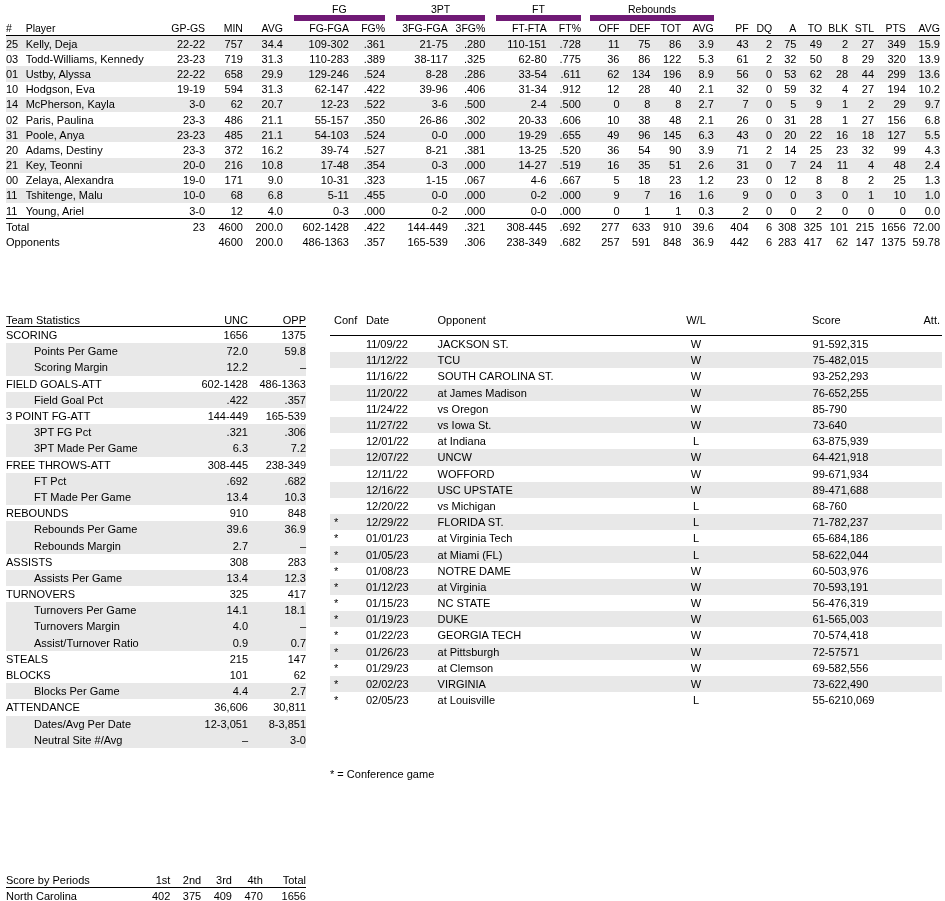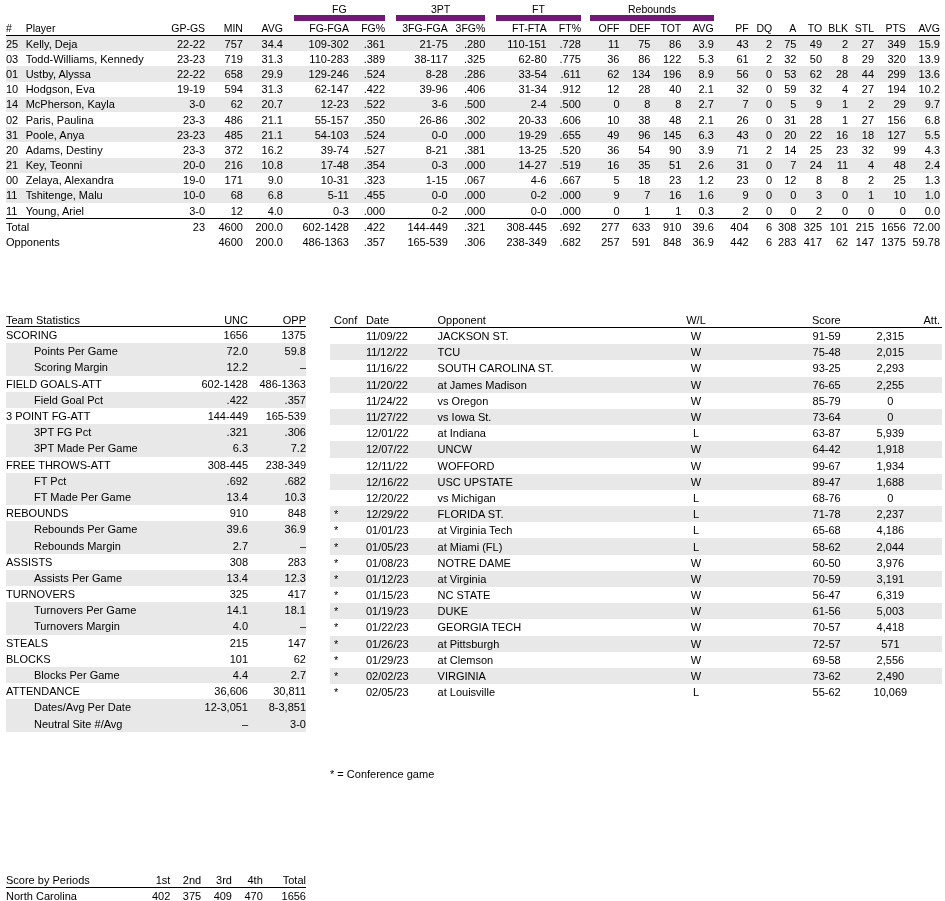--- a/index.html
+++ b/index.html
@@ -131,34 +131,34 @@
   
   #schedule {
     position: absolute;
     left: 330px;
     top: 314px;
     width: 612px;
   }
   #schedule .hdr td {
     font-size: 11px;
     border-bottom: 1.2px solid #000;
-    padding-bottom: 1px;
+    padding-bottom: 9px;
     margin-top: 25px;
   }
   #schedule tbody td {
     font-size: 11px;
     padding: 2.1px 0;
   }
   #schedule tbody tr.alt td { background: #e8e8e8; }
   #schedule td.conf { width: 32px; text-align: left; padding-left: 4px; }
   #schedule td.date { width: 72px; text-align: left; }
   #schedule td.opp  { width: 224px; text-align: left; }
   #schedule td.wl   { width: 72px; text-align: center; }
   #schedule td.score{ width: 110px; text-align: right; }
-  #schedule td.att  { width: 100px; text-align: center; padding-right: 2px; }
+  #schedule td.att  { width: 100px; text-align: left; padding-right: 2px; }
   #schedule .hdr td.conf, #schedule .hdr td.date, #schedule .hdr td.opp { text-align: left; }
   #schedule .hdr td.wl { text-align: center; }
   #schedule .hdr td.score, #schedule .hdr td.att { text-align: right; }
   #conf-note {
     position: absolute;
     left: 330px;
     top: 768px;
     font-size: 11px;
   }
 
@@ -800,20 +800,25 @@
     <tr class="alt">
         <td class="l indent">Turnovers Per Game</td>
         <td>14.1</td>
         <td>18.1</td>
       </tr>
     <tr class="alt">
         <td class="l indent">Turnovers Margin</td>
         <td>4.0</td>
         <td>–</td>
       </tr>
+    <tr class="alt">
+        <td class="l indent">Assist/Turnover Ratio</td>
+        <td>0.9</td>
+        <td>0.7</td>
+      </tr>
     <tr>
         <td class="l">STEALS</td>
         <td>215</td>
         <td>147</td>
       </tr>
     <tr>
         <td class="l">BLOCKS</td>
         <td>101</td>
         <td>62</td>
       </tr>

